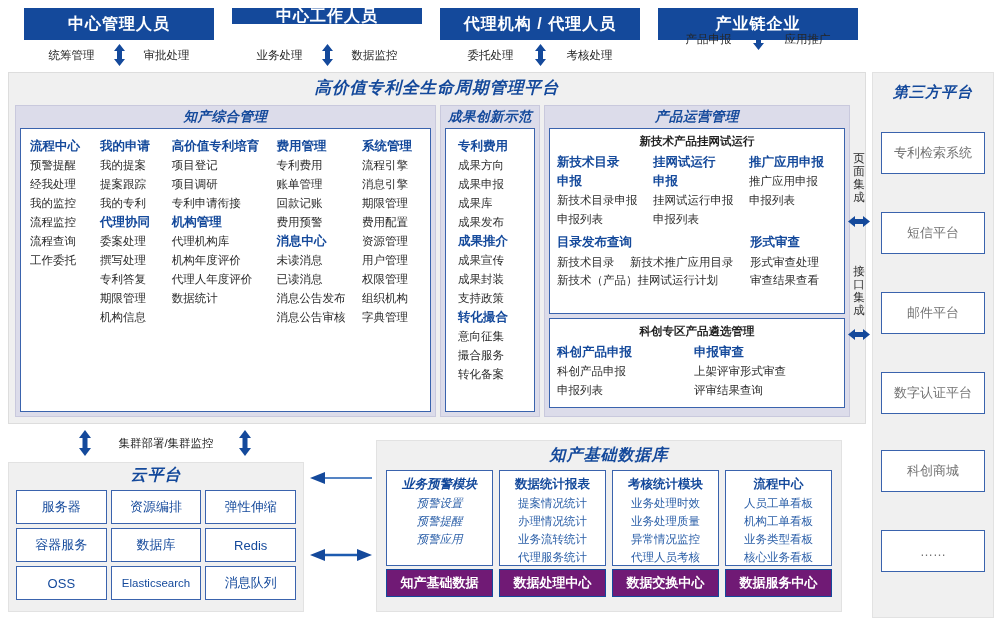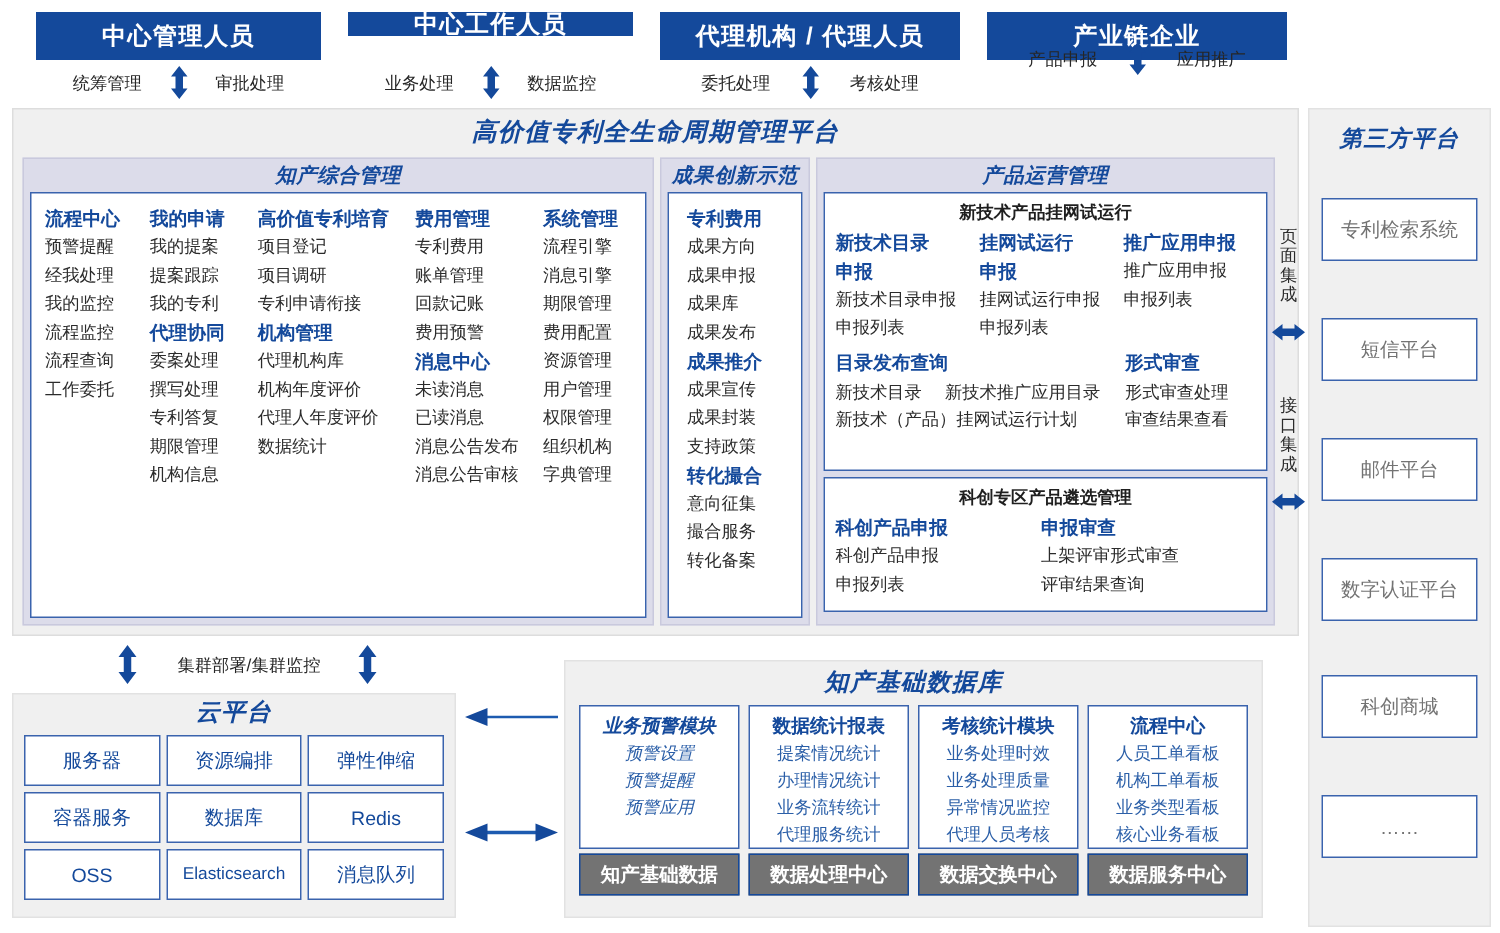--- a/index.html
+++ b/index.html
@@ -131,21 +131,21 @@
   }
   .db-col { border: 1.5px solid #3a63ad; background: #ffffff; }
   .db-col-head {
     color: #14499b; font-weight: bold; font-size: 12.5px;
     text-align: center; line-height: 20px;
   }
   .db-col-item {
     color: #2b5fa8; font-size: 11.5px; text-align: center; line-height: 18px;
   }
   .db-foot {
-    background: #737373; color: #ffffff;
+    background: #701a75; color: #ffffff;
     font-weight: bold; font-size: 13px;
     border: 1px solid #14499b;
   }
 
   svg { display: block; overflow: visible; }
 </style>
 </head>
 <body>
 
 <div class="stage">

